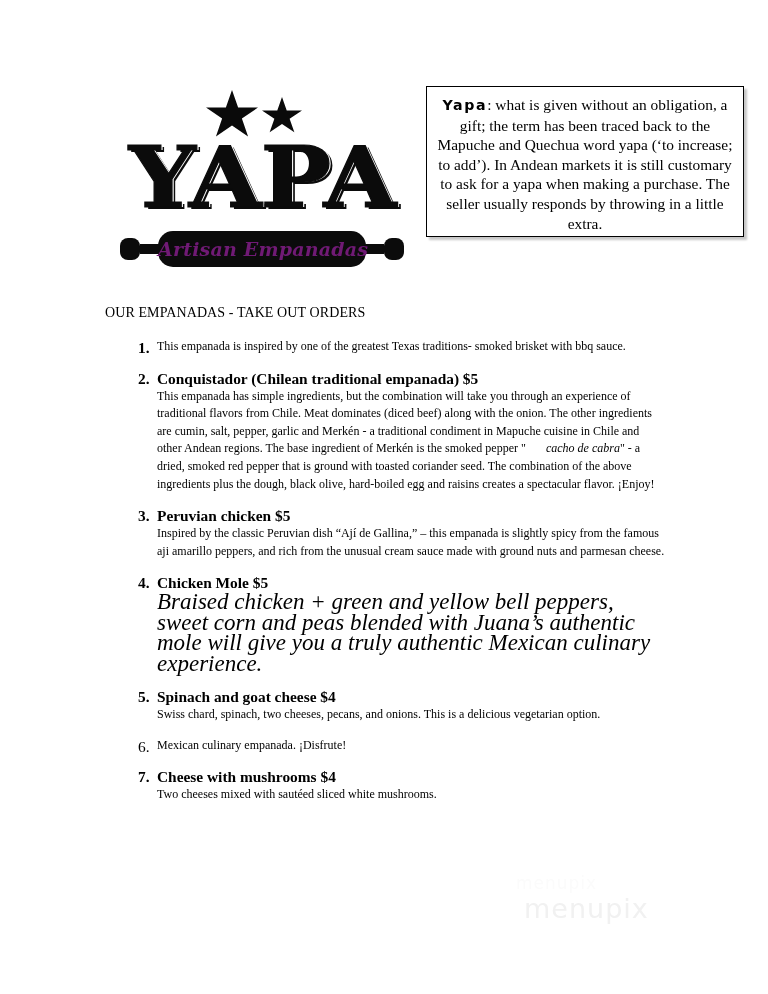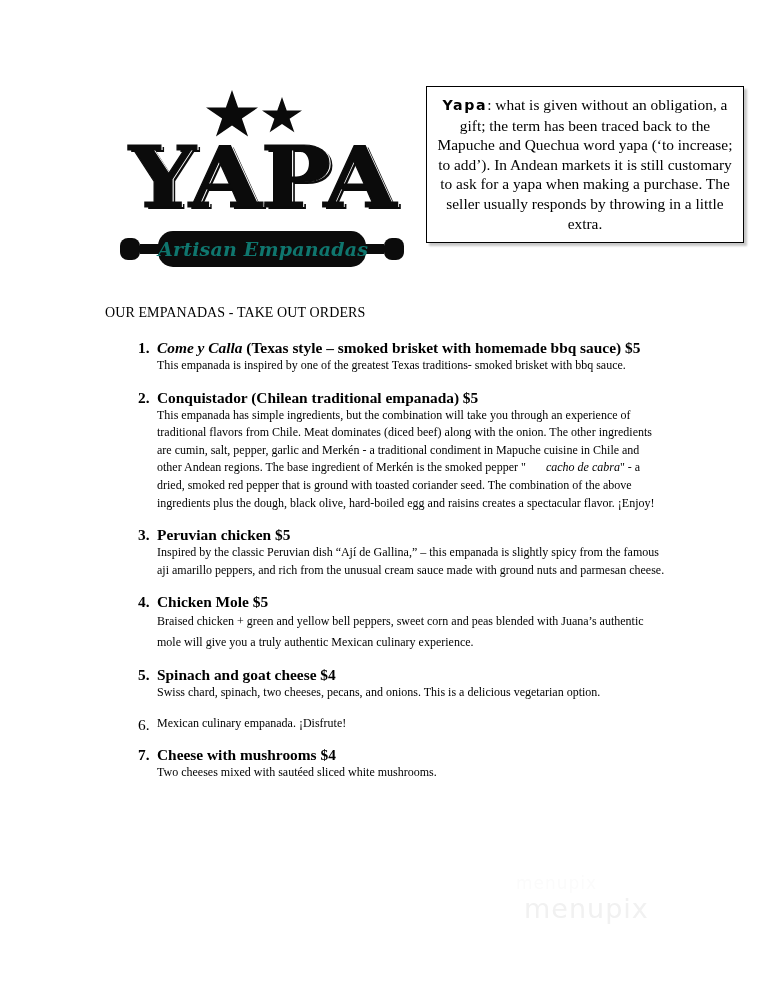--- a/index.html
+++ b/index.html
@@ -98,38 +98,38 @@
   .pin-knob.left  { left: 0px; }
   .pin-knob.right { right: 0px; }
   #pin-text {
     position: absolute;
     left: 38px;
     top: 1px;
     width: 208px;
     height: 36px;
     line-height: 36px;
     text-align: center;
-    color: #0f766e;
+    color: #701a75;
     font-family: "DejaVu Serif", serif;
     font-style: italic;
     font-weight: bold;
     font-size: 19px;
     letter-spacing: 0.2px;
     white-space: nowrap;
   }
 
   
   #yapa-box {
     position: absolute;
     left: 426px;
     top: 86px;
     width: 318px;
     box-sizing: border-box;
     border: 1.4px solid #000000;
-    padding: 8px 10px 9px 10px;
+    padding: 8px 10px 3px 10px;
     background: #ffffff;
     box-shadow: 3px 3px 2px rgba(0,0,0,0.22);
     text-align: center;
     font-size: 15.4px;
     line-height: 19.6px;
   }
   #yapa-term {
     font-family: "DejaVu Sans", sans-serif;
     font-weight: bold;
     font-size: 14.2px;
@@ -170,22 +170,23 @@
     font-size: 15.4px;
     line-height: 19px;
   }
   .item-title .ital { font-style: italic; }
   .item-desc {
     font-size: 12px;
     line-height: 17.6px;
   }
   .item-desc .ital { font-style: italic; margin-left: 20px; }
   .menu-item.large .item-desc {
-    font-size: 12px;
+    font-size: 23px;
     line-height: 20.4px;
+    font-style: italic;
   }
   .menu-item.gap-before { margin-top: 7px; }
 
   
   #watermark {
     position: absolute;
     left: 524px;
     top: 893px;
     font-family: "DejaVu Sans", sans-serif;
     font-size: 27px;
@@ -228,21 +229,20 @@
 
 <div id="yapa-box">
   <span id="yapa-term">Yapa</span><span>: what is given without an obligation, a gift; the term has been traced back to the Mapuche and Quechua word yapa (‘to increase; to add’). In Andean markets it is still customary to ask for a yapa when making a purchase. The seller usually responds by throwing in a little extra.</span>
 </div>
 
 <div id="menu-heading">OUR EMPANADAS - TAKE OUT ORDERS</div>
 
 <div id="menu-list">
     <div class="menu-item">
       <div class="item-num">1.</div>
-      <div class="item-title"><span class="ital">Come y Calla</span><span> (Texas style – smoked brisket with homemade bbq sauce) $5</span></div>
       <div class="item-desc"><span>This empanada is inspired by one of the greatest Texas traditions- smoked brisket with bbq sauce.</span></div>
     </div>
     <div class="menu-item">
       <div class="item-num">2.</div>
       <div class="item-title"><span>Conquistador (Chilean traditional empanada) $5</span></div>
       <div class="item-desc"><span>This empanada has simple ingredients, but the combination will take you through an experience of traditional flavors from Chile.  Meat dominates (diced beef) along with the onion. The other ingredients are cumin, salt, pepper, garlic and Merkén - a traditional condiment in Mapuche cuisine in Chile and other Andean regions.  The base ingredient of Merkén is the smoked pepper "</span><span class="ital">cacho de cabra</span><span>" - a dried, smoked red pepper that is ground with toasted coriander seed.  The combination of the above ingredients plus the dough, black olive, hard-boiled egg and raisins creates a spectacular flavor. ¡Enjoy!</span></div>
     </div>
     <div class="menu-item">
       <div class="item-num">3.</div>
       <div class="item-title"><span>Peruvian chicken $5</span></div>

